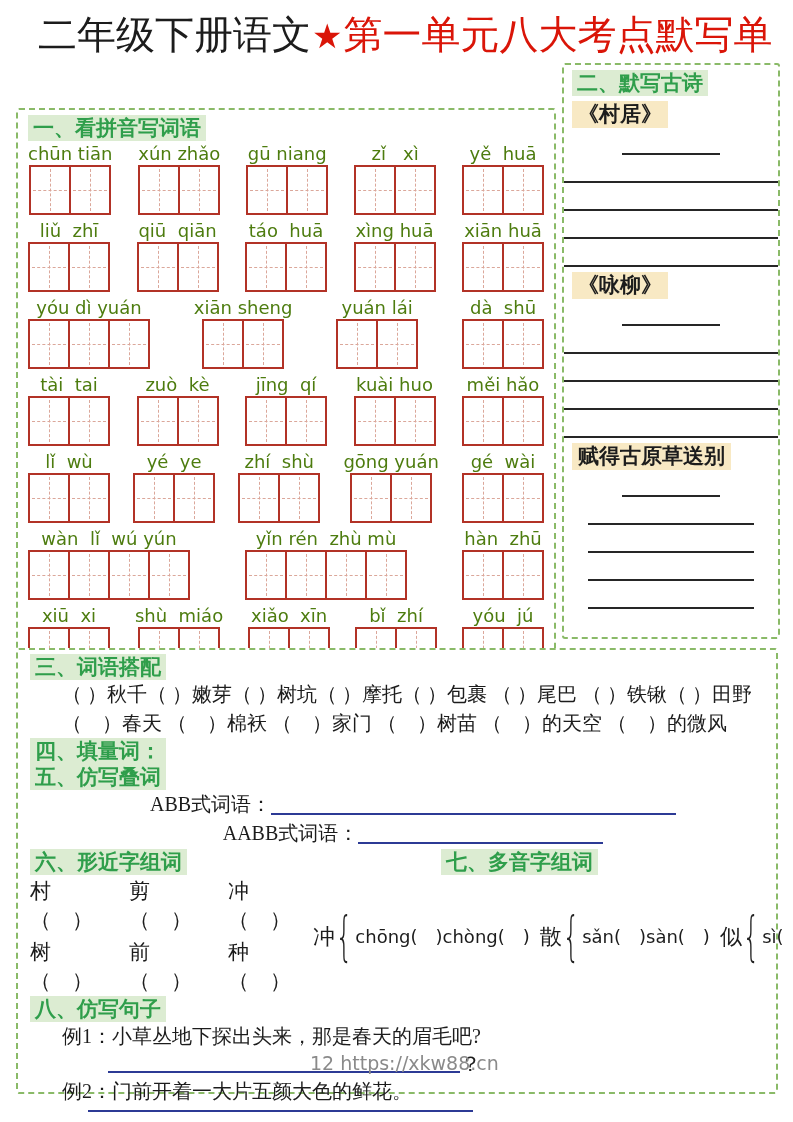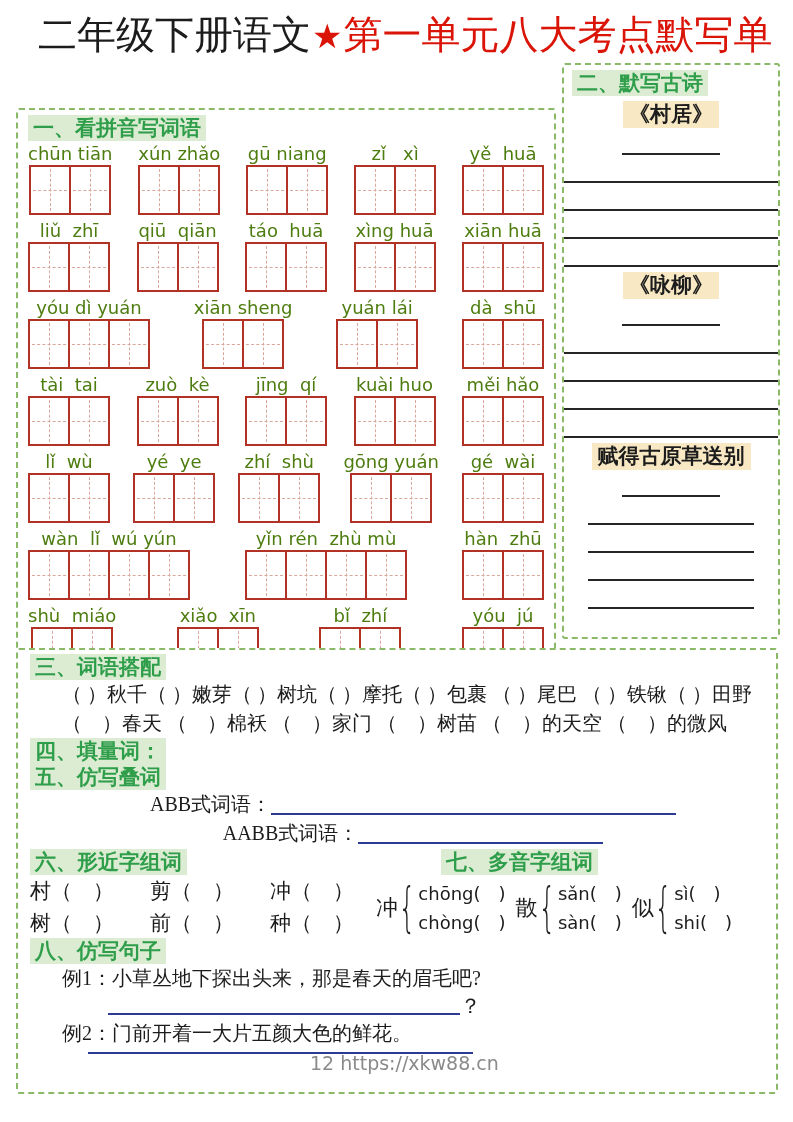--- a/index.html
+++ b/index.html
@@ -38,21 +38,21 @@
              color:#4d7c0f;white-space:pre;line-height:22px;height:22px;}
   .boxes{display:flex;}
   .tianzige{width:38px;height:46px;border:2px solid var(--grid-red);position:relative;
             background:#fff;box-sizing:content-box;}
   .tianzige + .tianzige{margin-left:-2px;}
   .tianzige::before{content:"";position:absolute;top:2px;bottom:2px;left:50%;
                     border-left:1px dashed var(--grid-red-light);}
   .tianzige::after{content:"";position:absolute;left:2px;right:2px;top:50%;
                    border-top:1px dashed var(--grid-red-light);}
   
-  #poems{text-align:center;}
+  #poems{}
   .poem-title-wrap{margin-top:5px;}
   .poem-title{display:inline-block;background:var(--poem-title-bg);font-weight:bold;
               font-size:21px;line-height:27px;padding:0 6px;}
   .short-line{width:98px;margin:7px auto 0;height:18px;border-bottom:2px solid #262626;}
   .long-line{height:26px;border-bottom:2px solid #262626;}
   .long-line.full{margin-left:-8px;margin-right:-8px;}
   .long-line.inset{margin-left:16px;margin-right:16px;}
   
   .kai{font-size:20px;line-height:29px;white-space:nowrap;color:var(--ink);margin-left:32px;}
   .kai.tight{font-size:19px;}
@@ -63,21 +63,21 @@
   .two-headers{margin-top:1px;}
   .two-headers .sec-header + .sec-header{margin-left:250px;}
   .form-row{display:flex;align-items:center;margin-top:2px;}
   #s6-grid{display:grid;grid-template-columns:repeat(3,auto);column-gap:36px;row-gap:3px;
            font-size:21px;line-height:29px;}
   #s7-groups{display:flex;margin-left:22px;gap:10px;align-items:center;}
   .duoyin{display:flex;align-items:center;}
   .dy-char{font-size:22px;margin-right:-2px;}
   .brace{font-family:"DejaVu Sans","Liberation Sans",sans-serif;font-size:54px;
          font-weight:200;transform:scaleX(0.5);line-height:54px;color:#222;margin:0 -6px;}
-  .readings{display:flex;flex-direction:column;}
+  .readings{display:flex;}
   .reading{font-family:"DejaVu Sans","Liberation Sans",sans-serif;font-size:18px;
            line-height:29px;white-space:pre;color:var(--ink);}
   .ans1-row{display:flex;line-height:26px;}
   .ans1-line{width:352px;margin-left:78px;}
   .qmark{font-size:21px;align-self:flex-end;}
   .ans2-row{display:flex;line-height:24px;margin-top:4px;}
   .ans2-line{width:385px;margin-left:58px;}
   .footer-text{position:absolute;left:292px;top:402px;
                font-family:"DejaVu Sans","Liberation Sans",sans-serif;
                font-size:19px;color:var(--footer-gray);}
@@ -295,20 +295,27 @@
           <div class="pin-group">
             <div class="pin-label">hàn  zhū</div>
             <div class="boxes">
               <div class="tianzige"></div>
               <div class="tianzige"></div>
             </div>
           </div>
         </div>
         <div class="pin-row">
           <div class="pin-group">
+            <div class="pin-label">xiū  xi</div>
+            <div class="boxes">
+              <div class="tianzige"></div>
+              <div class="tianzige"></div>
+            </div>
+          </div>
+          <div class="pin-group">
             <div class="pin-label">shù  miáo</div>
             <div class="boxes">
               <div class="tianzige"></div>
               <div class="tianzige"></div>
             </div>
           </div>
           <div class="pin-group">
             <div class="pin-label">xiǎo  xīn</div>
             <div class="boxes">
               <div class="tianzige"></div>

